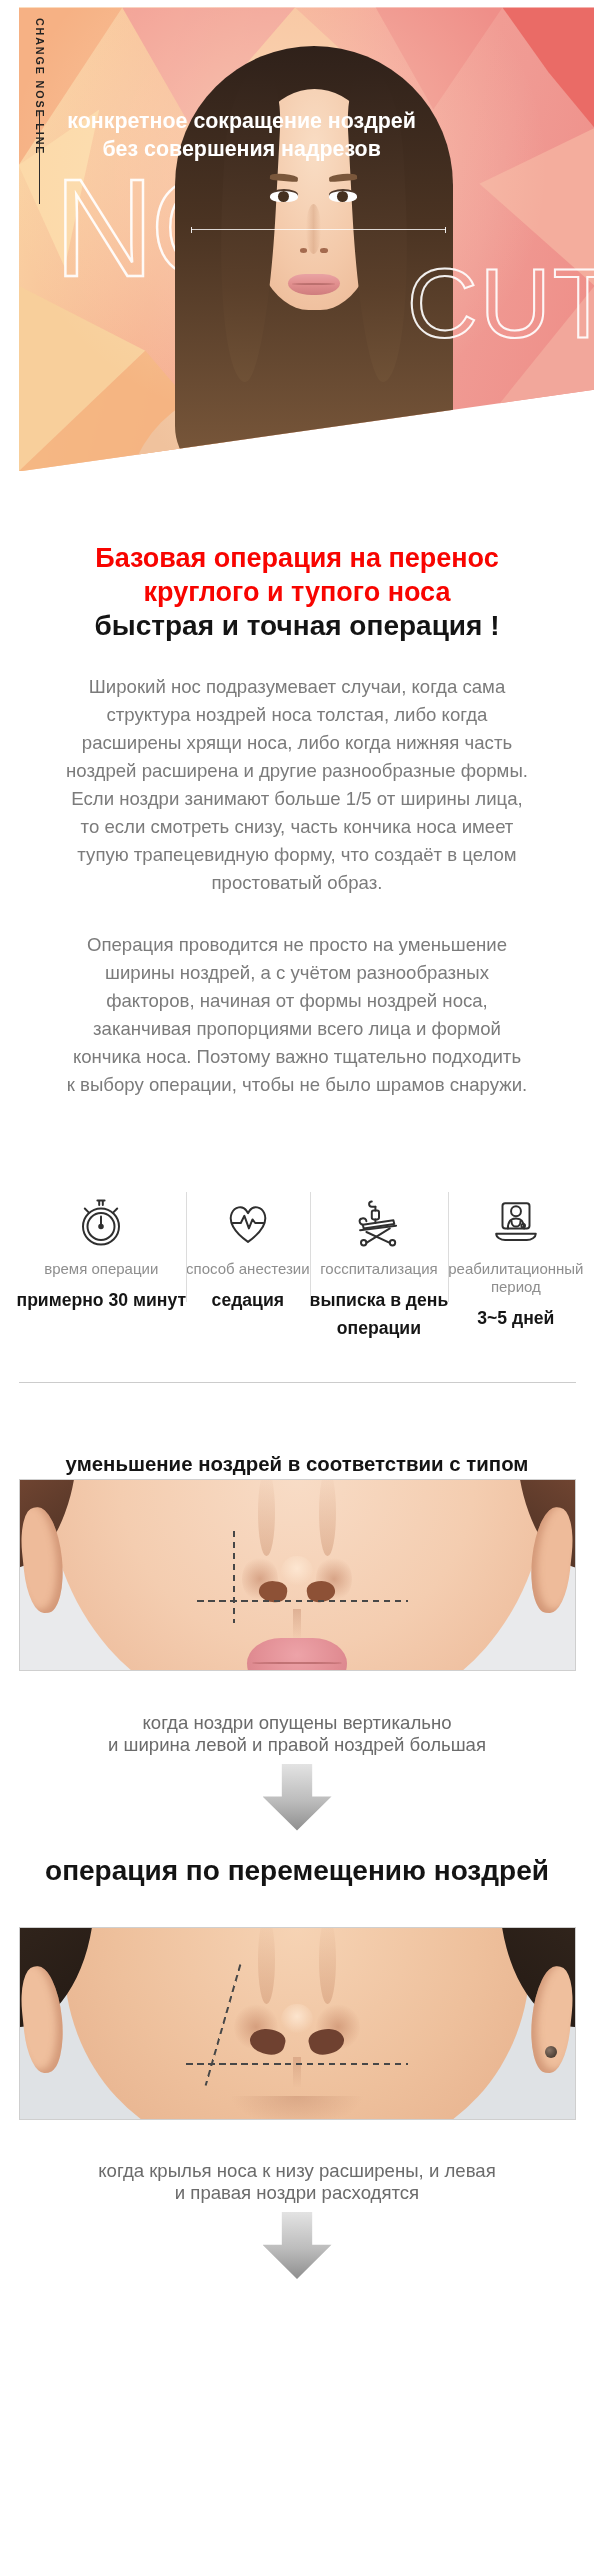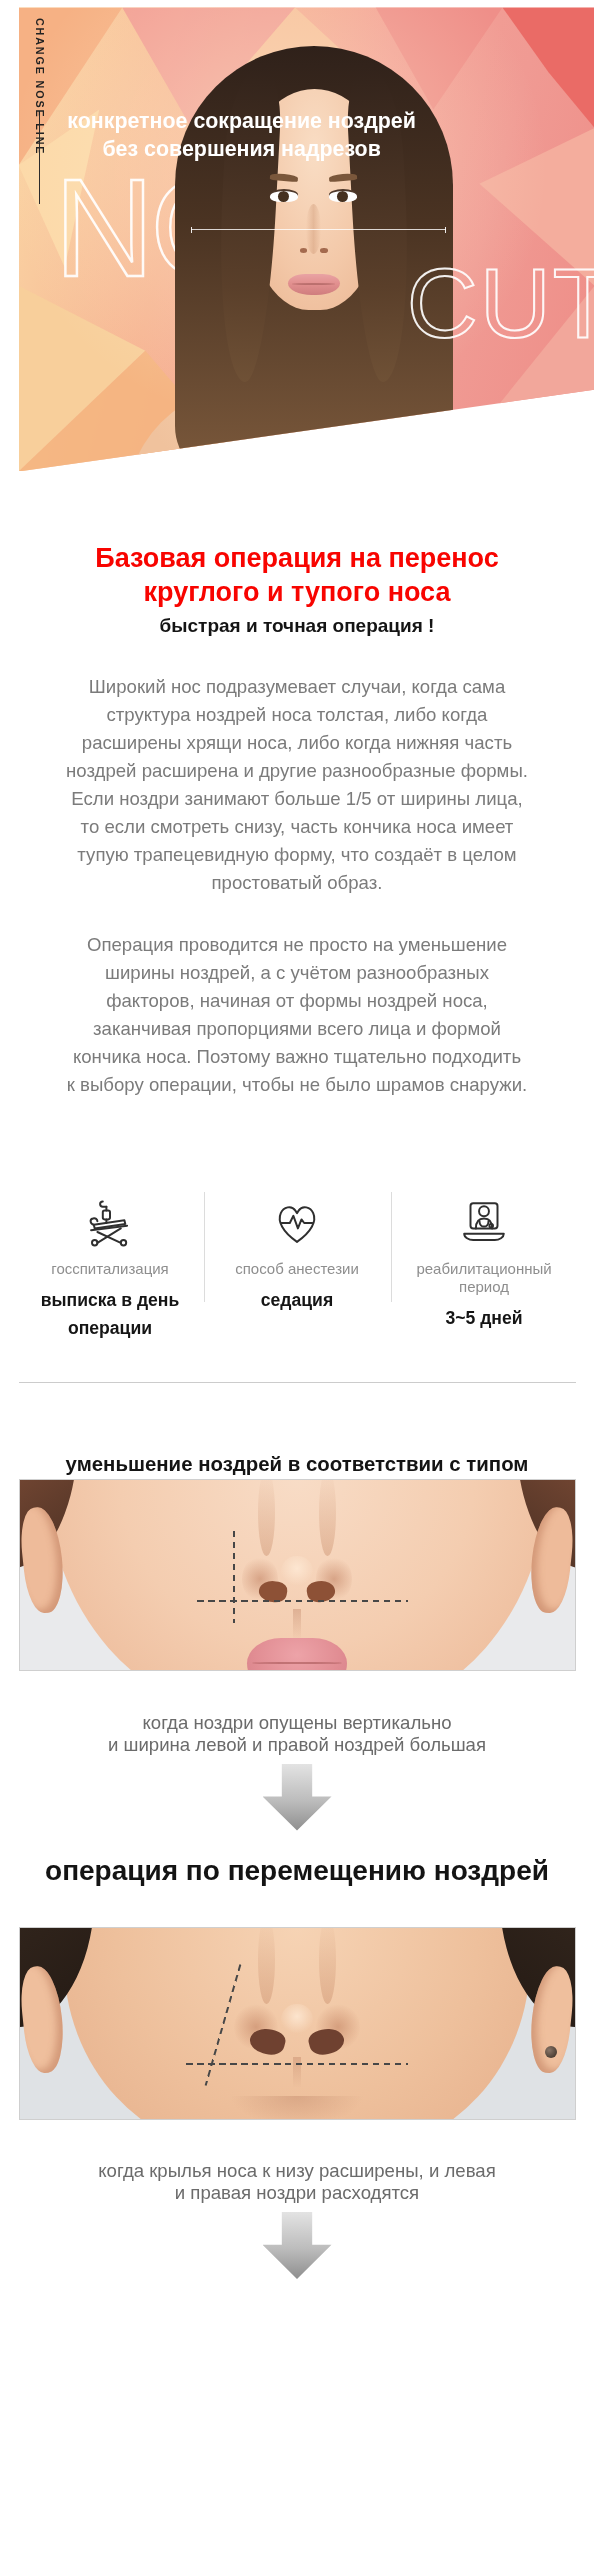--- a/index.html
+++ b/index.html
@@ -63,21 +63,21 @@
           font-size:21.4px;font-weight:700;line-height:28px;text-align:center;white-space:pre-line;}
   .side-label{position:absolute;left:15px;top:11px;z-index:7;writing-mode:vertical-rl;
           font-size:10.7px;font-weight:700;letter-spacing:1.9px;color:#222;}
   .side-rule{position:absolute;left:20.4px;top:108px;width:0.9px;height:89px;background:#2b2b2b;z-index:7;}
   .nose-line{position:absolute;left:172px;top:222px;width:255px;height:0.9px;background:rgba(255,255,255,.8);z-index:7;}
   .nose-line::before,.nose-line::after{content:'';position:absolute;top:-2.8px;width:0.9px;height:6.5px;background:rgba(255,255,255,.9);}
   .nose-line::before{left:0}.nose-line::after{right:0}
 
   
   .h-red{margin:70px 0 0;font-size:27px;line-height:34px;font-weight:700;color:#f80400;white-space:pre-line;}
-  .h-black{margin:0;font-size:19px;line-height:34px;font-weight:700;color:#141414;}
+  .h-black{margin:0;font-size:28px;line-height:34px;font-weight:700;color:#141414;}
   .para{margin:30px auto 0;width:576px;font-size:18.6px;line-height:28px;color:#7b7b7b;white-space:pre-line;}
   .para.p2{margin-top:34px;}
 
   
   .stats{margin:93px auto 0;width:561px;display:flex;height:139px;}
   .stat{flex:1;position:relative;}
   .stat + .stat::before{content:'';position:absolute;left:0;top:0;height:110px;width:0.9px;background:#dcdcdc;}
   .stat-icon{height:58px;display:flex;align-items:flex-end;justify-content:center;}
   .stat-icon svg{stroke:#2f2f2f;fill:none;stroke-width:2.2;stroke-linecap:round;stroke-linejoin:round;}
   .stat-label{margin-top:9.3px;font-size:15px;line-height:18.6px;color:#8e8e8e;white-space:pre;}
@@ -214,50 +214,64 @@
 простоватый образ.</p>
   <p class="para p2">Операция проводится не просто на уменьшение
 ширины ноздрей, а с учётом разнообразных
 факторов, начиная от формы ноздрей носа,
 заканчивая пропорциями всего лица и формой
 кончика носа. Поэтому важно тщательно подходить
 к выбору операции, чтобы не было шрамов снаружи.</p>
 
   <div class="stats">
 
+    <div class="stat">
+      <div class="stat-icon">
+        <svg width="54" height="56" viewBox="0 0 60 60">
+          <circle cx="30" cy="35" r="20"></circle>
+            <circle cx="30" cy="35" r="15"></circle>
+          <line x1="30" y1="35" x2="30" y2="24"></line>
+            <circle cx="30" cy="35" r="2" fill="#2f2f2f"></circle>
+          <path d="M26 6 h8 M28 6 v5 M32 6 v5"></path>
+          <path d="M44 19 l4 -4 M16 19 l-4 -4"></path>
+        </svg>
+      </div>
+      <div class="stat-label">время операции</div>
+      <div class="stat-value">примерно 30 минут</div>
+    </div>
+
+    <div class="stat">
+      <div class="stat-icon">
+        <svg width="54" height="54" viewBox="0 0 60 60">
+          <path d="M30 51 C14 40 8 28 12 19 C15 12 24 10 28 16 C29 17.5 30 19 30 19 C30 19 31 17.5 32 16 C36 10 45 12 48 19 C52 28 46 40 30 51 Z"></path>
+          <polyline points="13,30 22,30 26,22 31,36 35,26 38,30 47,30"></polyline>
+        </svg>
+      </div>
+      <div class="stat-label">способ анестезии</div>
+      <div class="stat-value">седация</div>
+    </div>
 
     <div class="stat">
       <div class="stat-icon">
         <svg width="54" height="54" viewBox="0 0 60 60">
           <path d="M22 6 c-4 0 -4 6 0 6 h4"></path>
           <rect x="22" y="16" width="8" height="10" rx="2"></rect>
             <path d="M26 12 v4 M26 26 v4"></path>
           <path d="M12 32 L46 27 L47 31 L13 36 Z"></path>
           <path d="M12 32 c-4 -1 -5 -6 -1 -7 c3 -1 5 1 5 3"></path>
           <line x1="9" y1="38" x2="49" y2="33"></line>
           <line x1="16" y1="40" x2="42" y2="52"></line>
             <line x1="42" y1="36" x2="16" y2="52"></line>
           <circle cx="13" cy="52" r="3"></circle>
             <circle cx="45" cy="52" r="3"></circle>
         </svg>
       </div>
       <div class="stat-label">госспитализация</div>
       <div class="stat-value">выписка в день
 операции</div>
-    </div>
-
-    <div class="stat">
-      <div class="stat-icon">
-        <svg width="54" height="54" viewBox="0 0 60 60">
-          <path d="M30 51 C14 40 8 28 12 19 C15 12 24 10 28 16 C29 17.5 30 19 30 19 C30 19 31 17.5 32 16 C36 10 45 12 48 19 C52 28 46 40 30 51 Z"></path>
-          <polyline points="13,30 22,30 26,22 31,36 35,26 38,30 47,30"></polyline>
-        </svg>
-      </div>
-      <div class="stat-label">способ анестезии</div>
-      <div class="stat-value">седация</div>
     </div>
 
     <div class="stat">
       <div class="stat-icon">
         <svg width="54" height="54" viewBox="0 0 60 60">
           <rect x="15" y="8" width="30" height="28" rx="3"></rect>
           <path d="M8 42 h44 c0 4 -5 7 -10 7 h-24 c-5 0 -10 -3 -10 -7 z"></path>
           <circle cx="30" cy="17" r="5.5"></circle>
           <path d="M21 36 c0 -8 4 -11 9 -11 s9 3 9 11"></path>
           <path d="M25 28 c0 4 2.5 6 5 6 s5 -2 5 -6"></path>

